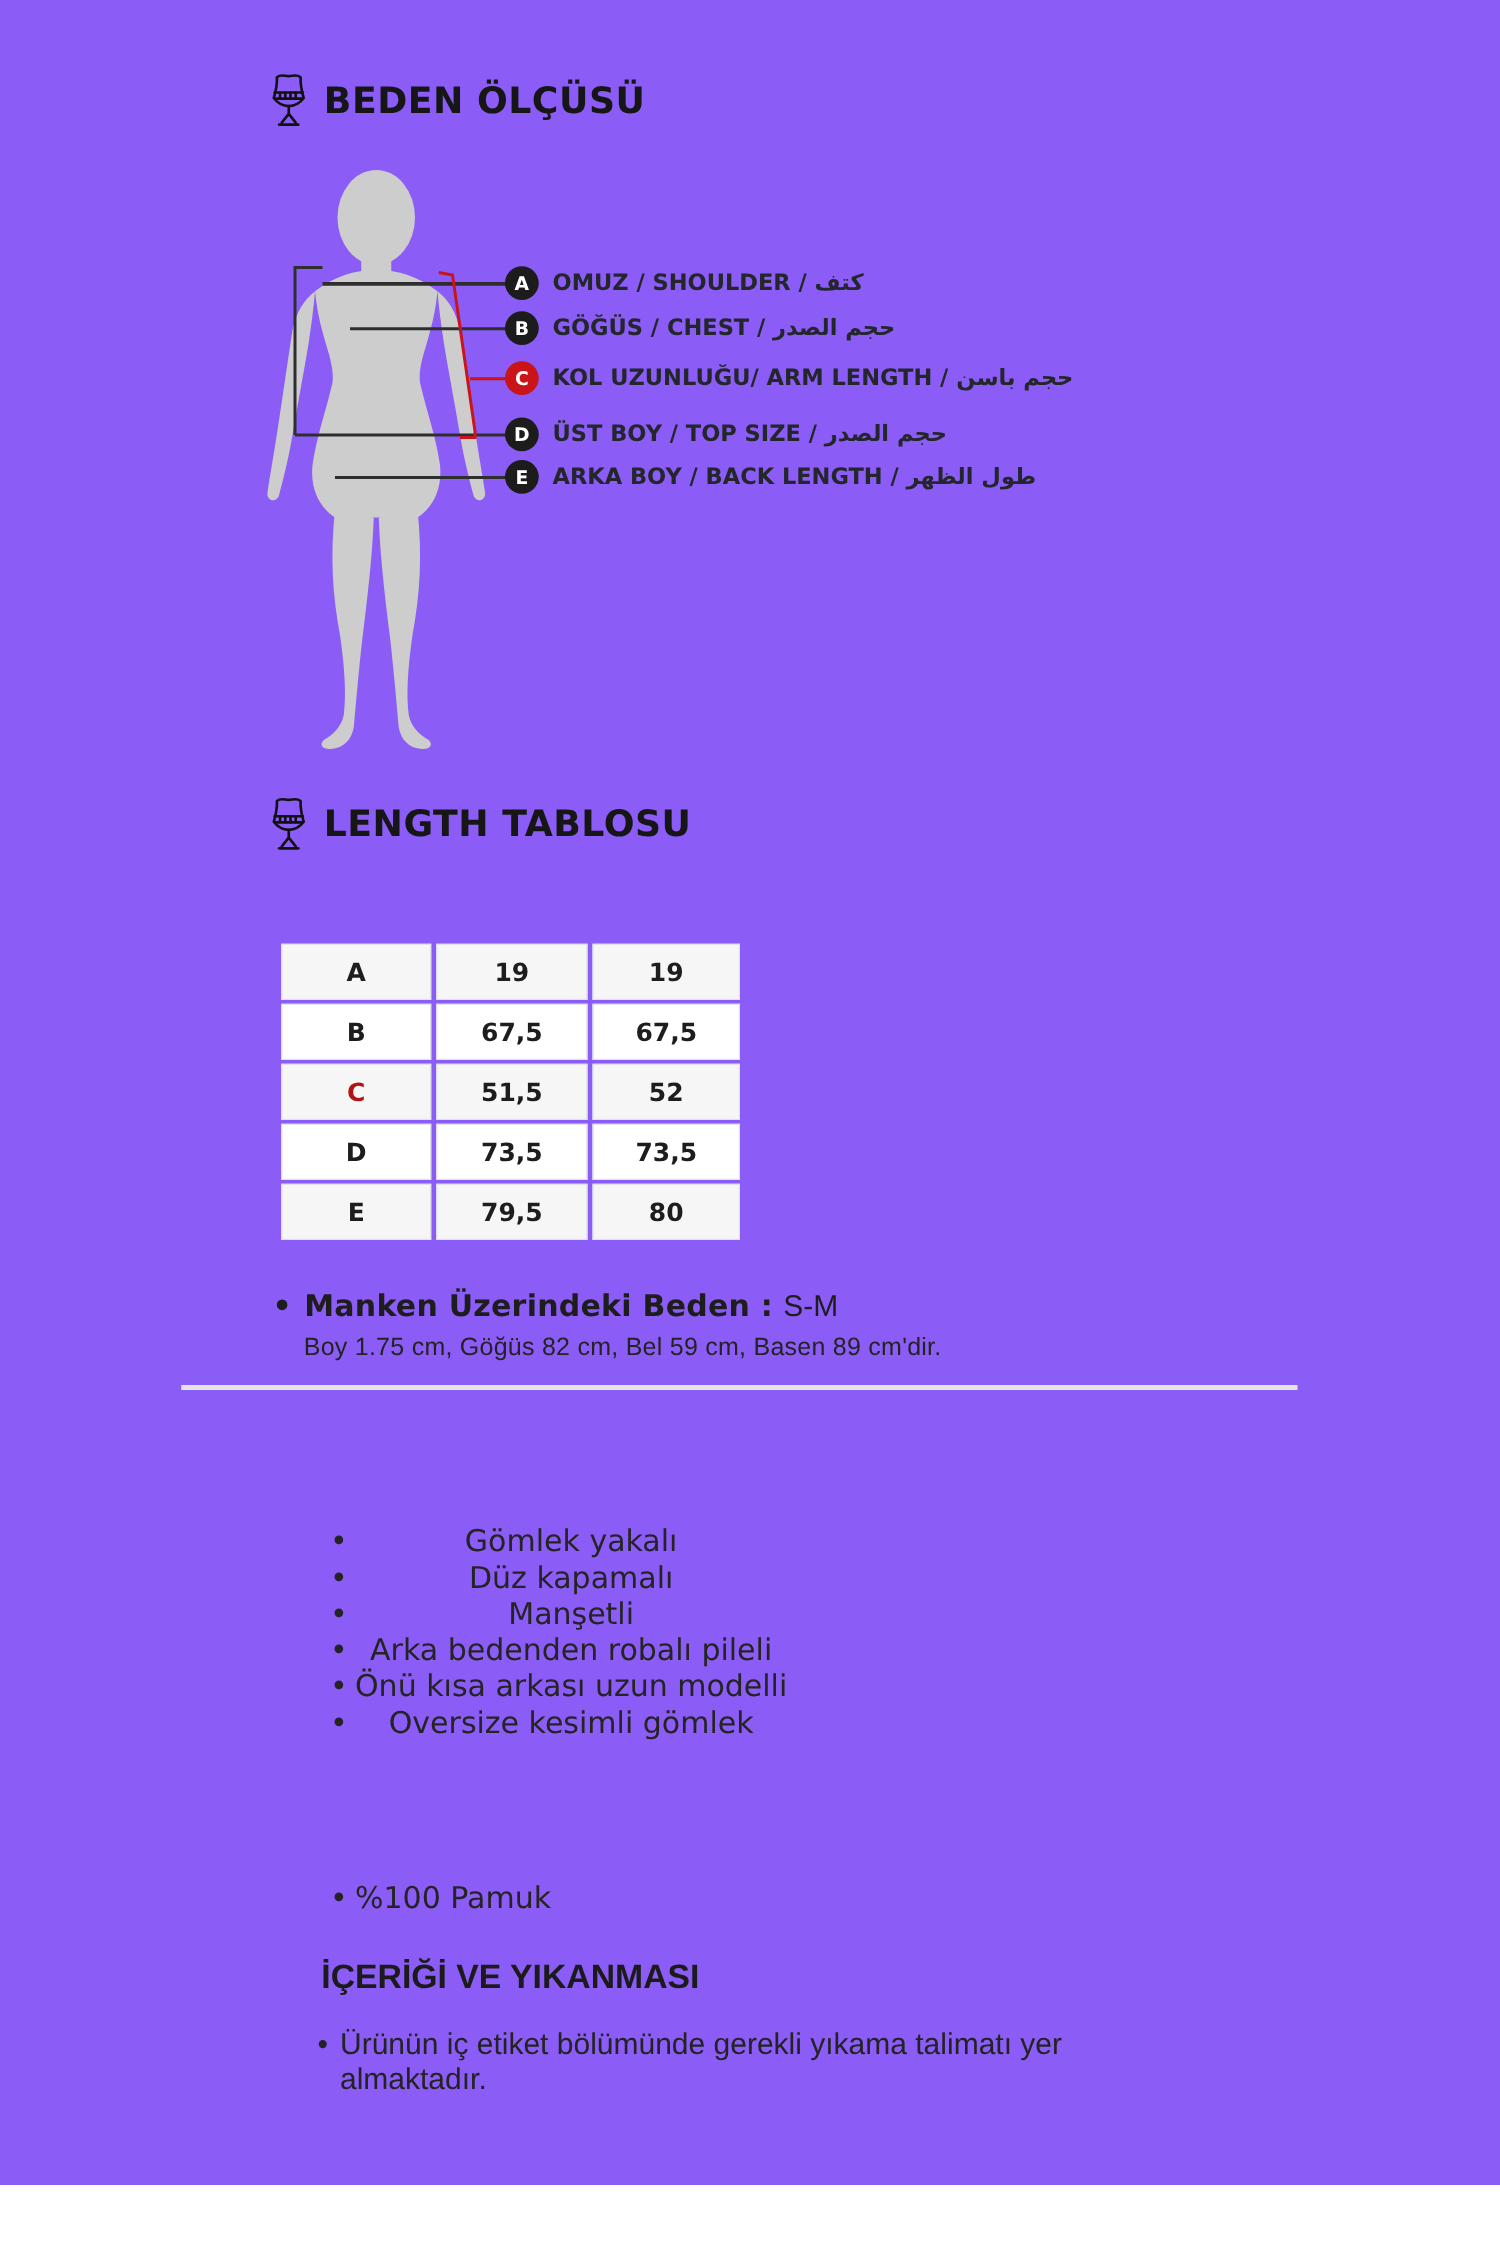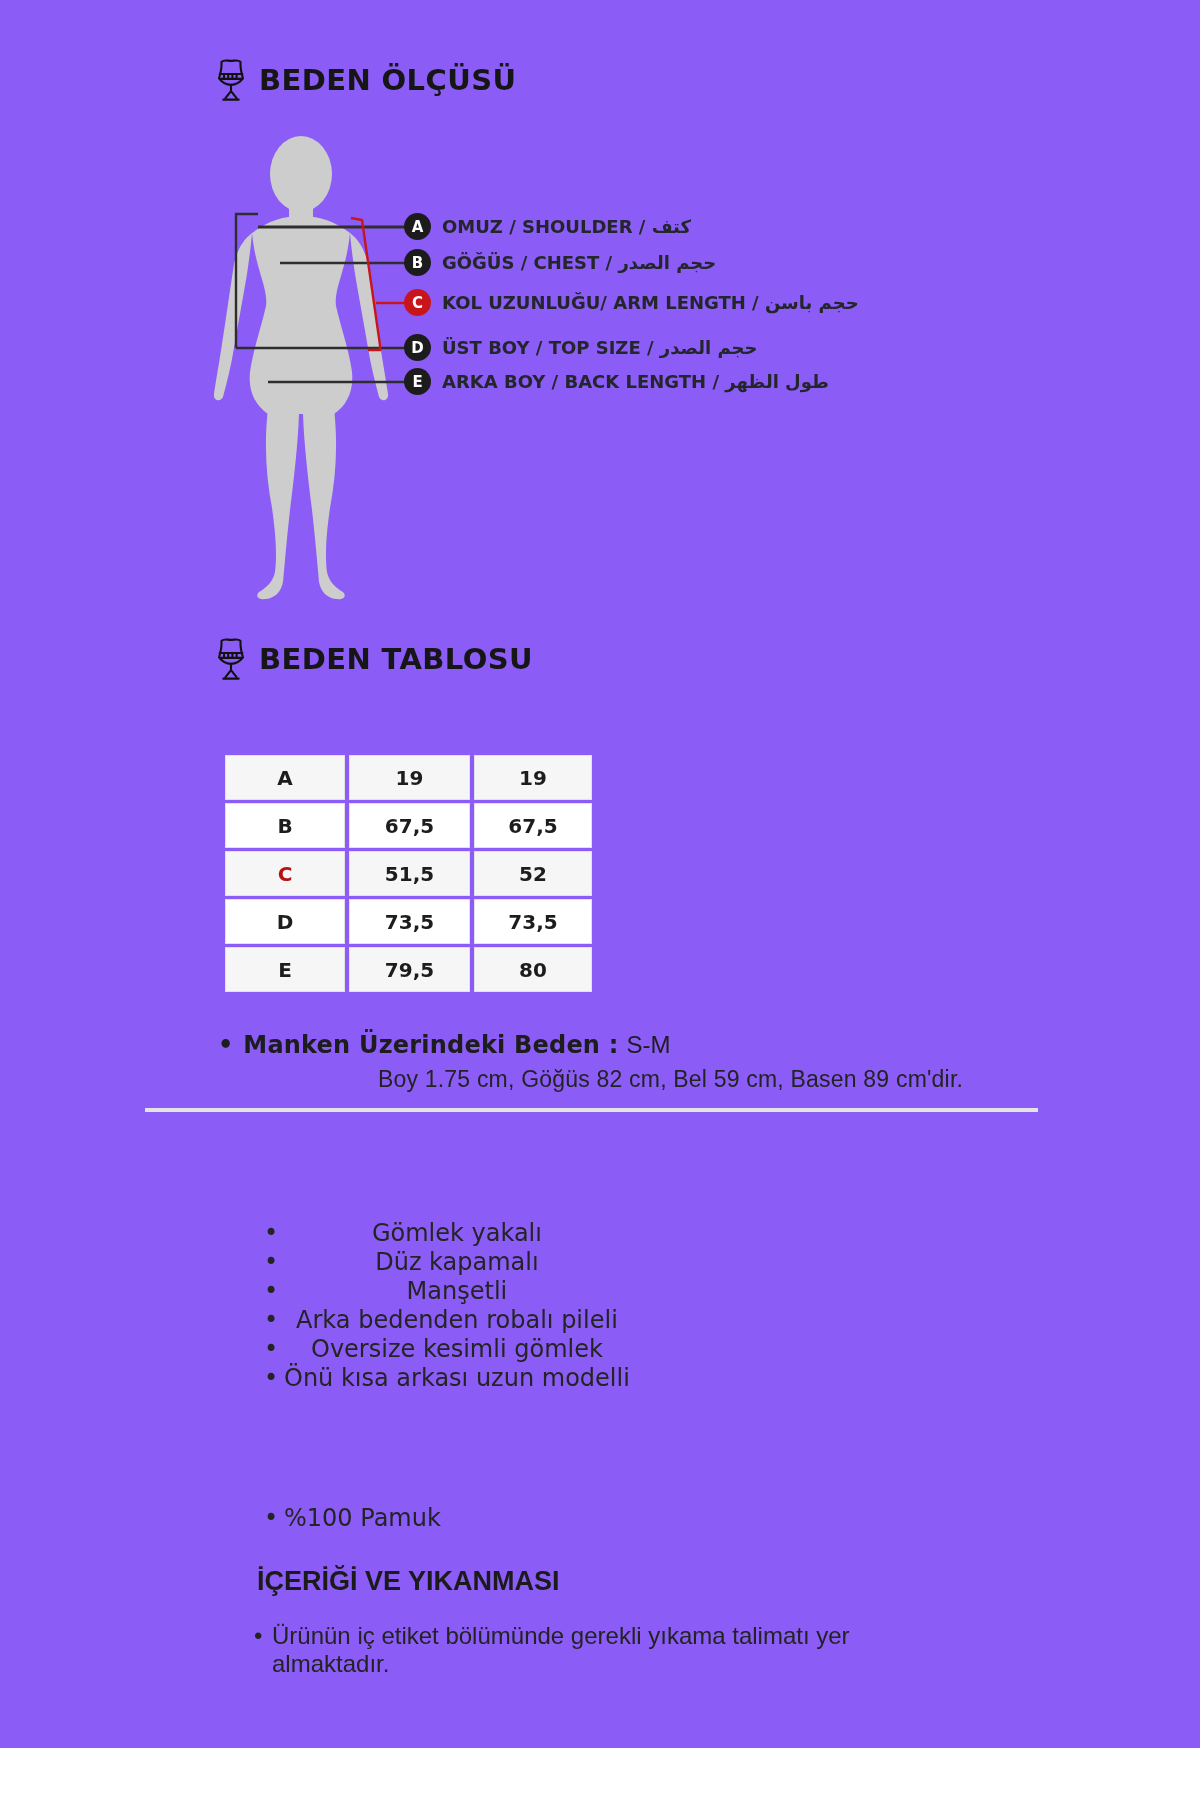--- a/index.html
+++ b/index.html
@@ -56,21 +56,21 @@
   }
   .model-line1 { display:flex; align-items:baseline; }
   .model-line1 .dot { margin-right:10px; font-weight:bold; }
   .model-line1 .lbl { font-weight:bold; letter-spacing:0.2px; }
   .model-line1 .val {
     font-weight:normal; margin-left:8px;
     font-family:"Liberation Sans", sans-serif;
   }
   .model-line2 {
     margin-left:25px; margin-top:7px; font-family:"Liberation Sans", sans-serif;
-    font-size:23px; color:#232323; letter-spacing:0.2px;text-align:center;
+    font-size:20px; color:#232323; letter-spacing:0.2px;
   }
 
   .divider {
     position:absolute; left:145px; top:1108px; width:893px; height:4px;
     background:#e4e4e4;
   }
 
   
   .feature-list {
     position:absolute; margin:0; padding:0; list-style:none;
@@ -154,21 +154,21 @@
   </div>
 
   <div class="sec-head" style="left:214px; top:636px;">
     <svg class="icon" width="34" height="46" viewBox="0 0 24 33" fill="none" stroke="#111111" stroke-width="1.5" stroke-linecap="round" stroke-linejoin="round">
       <path d="M5.2 3.4 C7.5 1.6 9.5 2.8 12 2.8 C14.5 2.8 16.5 1.6 18.8 3.4 C18.6 8 19.4 11.5 20.6 15.4 C18.2 18.6 15.3 20 12 20 C8.7 20 5.8 18.6 3.4 15.4 C4.6 11.5 5.4 8 5.2 3.4 Z"></path>
       <path d="M3.9 12.2 L20.1 12.2 M4.5 15.7 L19.6 15.7"></path>
       <path d="M7 12.4 L7 15.5 M10 12.4 L10 15.6 M13 12.4 L13 15.6 M16 12.4 L16 15.5"></path>
       <path d="M12 20 L12 24.5 M12 24.5 L8 29.5 M12 24.5 L16 29.5"></path>
       <path d="M6.5 30.6 L17.5 30.6"></path>
     </svg>
-    <span>BEDEN TABLOSU</span>
+    <span>LENGTH TABLOSU</span>
   </div>
 
 
   <div class="size-table">
     <div class="cell alt">A</div>
     <div class="cell alt">19</div>
     <div class="cell alt">19</div>
 
     <div class="cell">B</div>
     <div class="cell">67,5</div>
@@ -197,22 +197,22 @@
   </div>
 
   <div class="divider"></div>
 
 
   <ul class="feature-list" style="left:284px; top:1219px;">
     <li>Gömlek yakalı</li>
     <li>Düz kapamalı</li>
     <li>Manşetli</li>
     <li>Arka bedenden robalı pileli</li>
+    <li>Önü kısa arkası uzun  modelli</li>
     <li>Oversize kesimli gömlek</li>
-    <li>Önü kısa arkası uzun  modelli</li>
   </ul>
 
 
   <ul class="feature-list" style="left:284px; top:1504px;">
     <li>%100  Pamuk</li>
   </ul>
 
   <div class="care-title">İÇERİĞİ VE YIKANMASI</div>
 
   <ul class="care-list">

